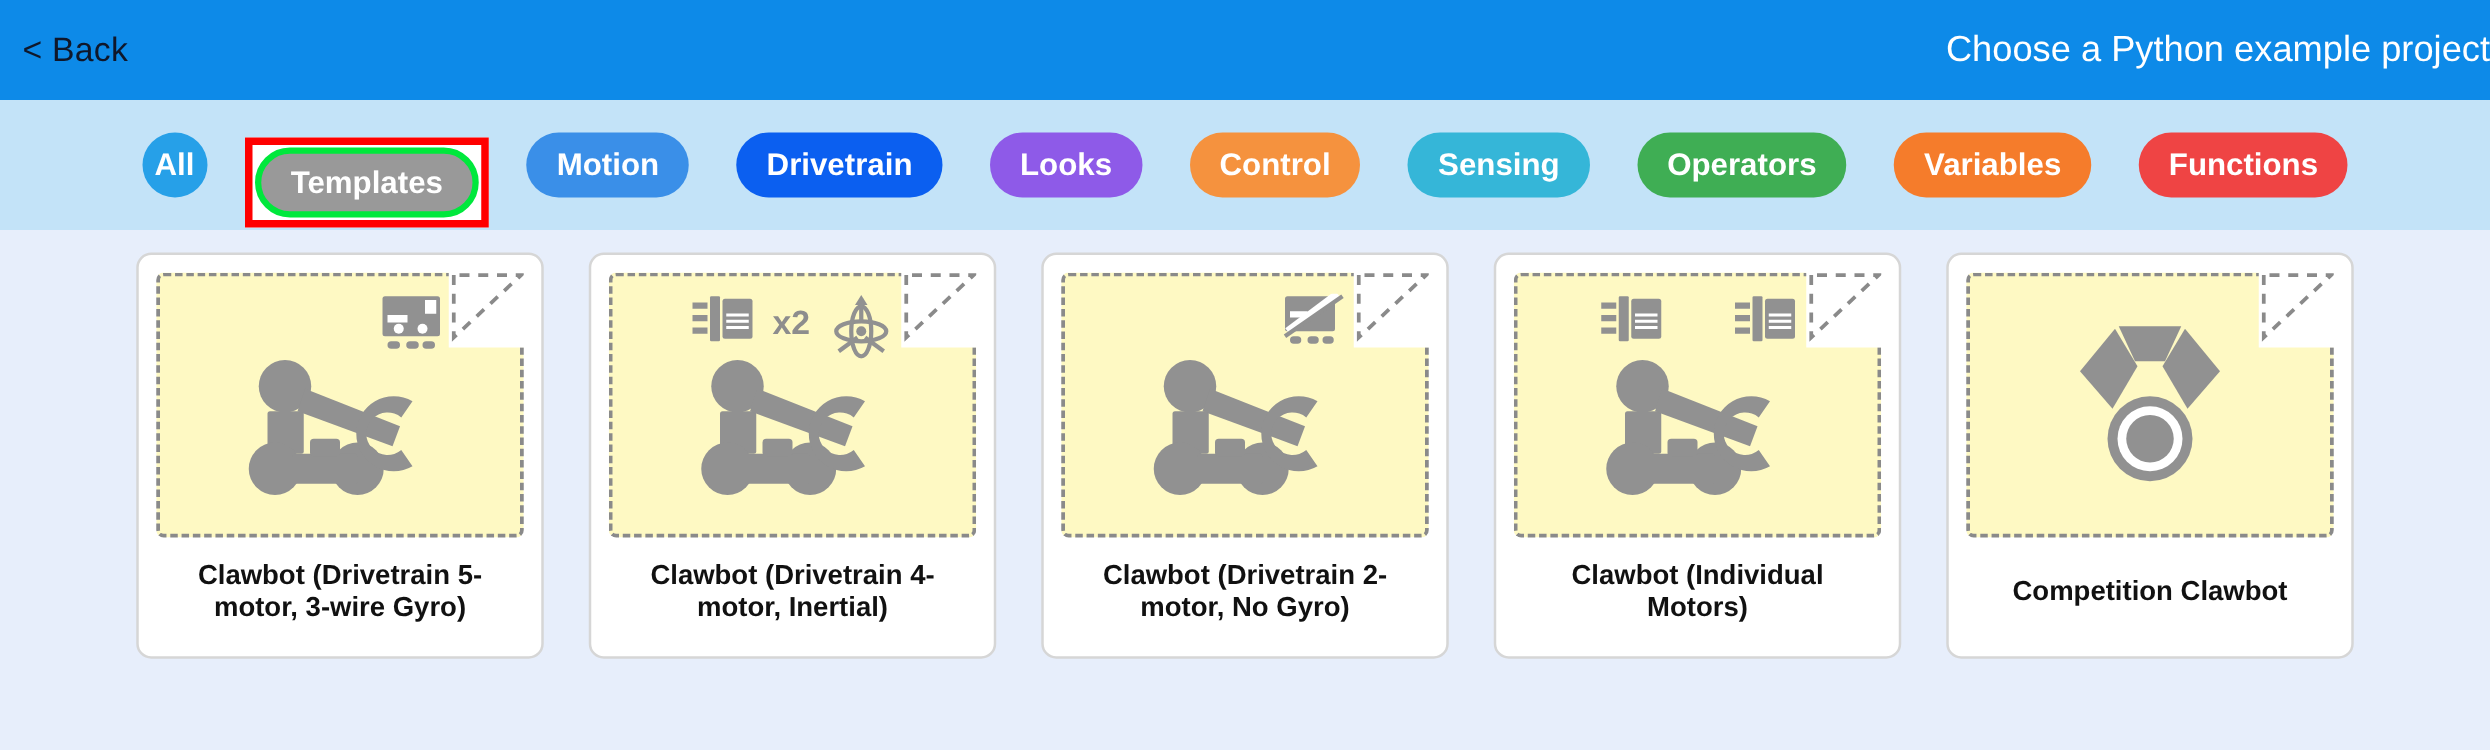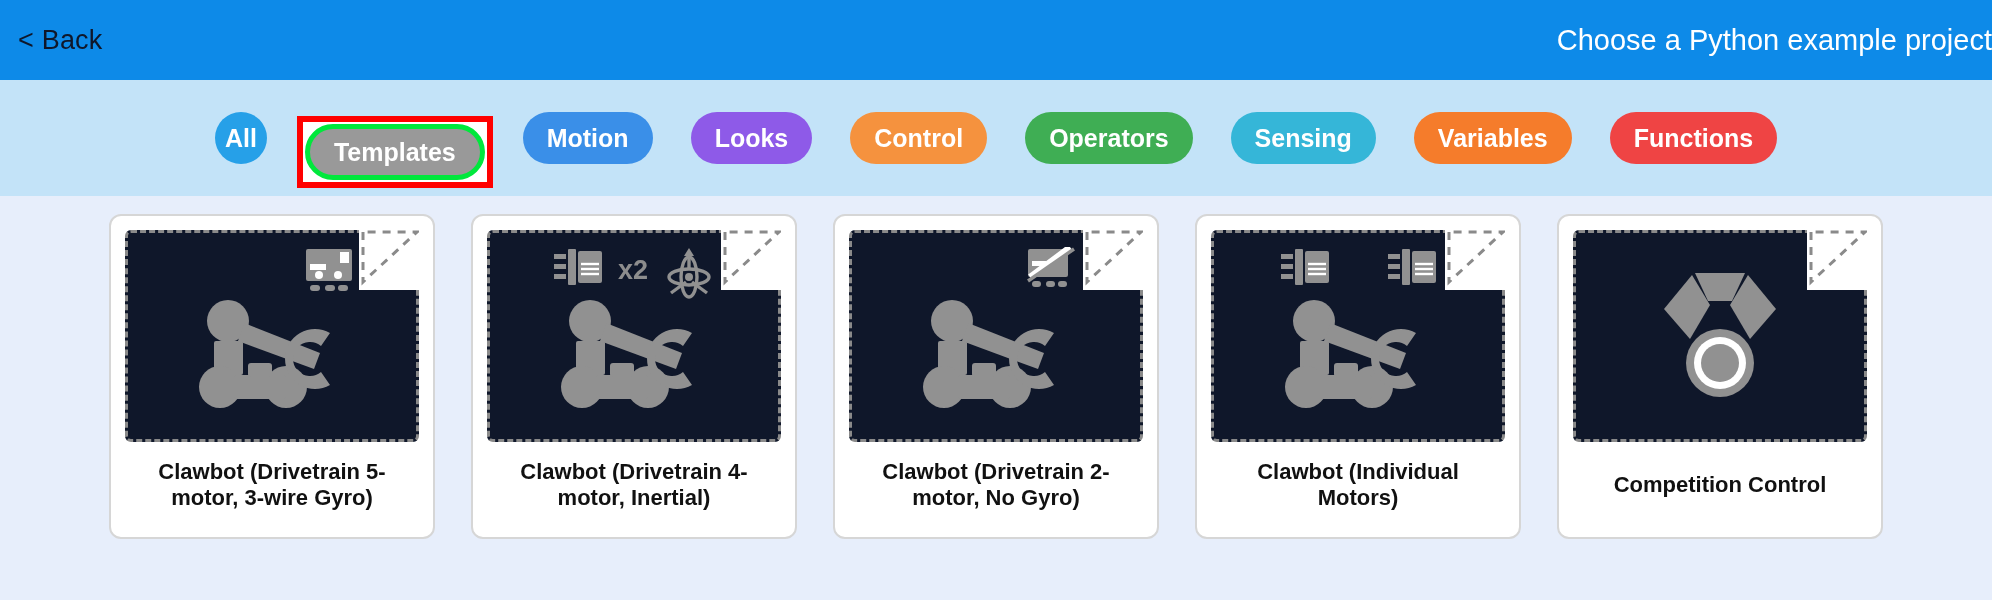--- a/index.html
+++ b/index.html
@@ -34,21 +34,21 @@
     width: 100%;
     text-align: right;
     color: #ffffff;
     font-size: 29px;
     font-weight: 400;
     line-height: 1;
   }
 
   
   .chipbar {
-    height: 116px;
+    height: 104px;
     background: #c3e3f8;
     display: flex;
     align-items: center;
     justify-content: center;
     gap: 22px;
     padding: 0 20px;
     position: relative;
     text-align: right;
   }
   .chip {
@@ -109,21 +109,21 @@
     display: flex;
     flex-direction: column;
     cursor: pointer;
   }
   .card-thumb {
     position: relative;
     flex: 0 0 212px;
     height: 212px;
     border: 3px dashed #8a8a8a;
     border-radius: 6px;
-    background: #0f172a;
+    background: #fef9c3;
   }
   
   .fold-mask {
     position: absolute;
     top: -5px; right: -5px;
     width: 62px; height: 62px;
     background: #ffffff;
   }
   .fold {
     position: absolute;
@@ -184,30 +184,33 @@
     <div class="chip-wrap">
       <div class="chip round" style="background: rgb(38, 160, 232);">All</div>
     </div>
     <div class="chip-wrap selected" style="border-color: rgb(255, 0, 0);">
       <div class="chip selected-chip" style="background: rgb(153, 153, 153); border-color: rgb(0, 232, 60);">Templates</div>
     </div>
     <div class="chip-wrap">
       <div class="chip" style="background: rgb(58, 143, 232);">Motion</div>
     </div>
     <div class="chip-wrap">
+      <div class="chip" style="background: rgb(11, 95, 240);">Drivetrain</div>
+    </div>
+    <div class="chip-wrap">
       <div class="chip" style="background: rgb(142, 90, 232);">Looks</div>
     </div>
     <div class="chip-wrap">
       <div class="chip" style="background: rgb(245, 146, 62);">Control</div>
     </div>
     <div class="chip-wrap">
+      <div class="chip" style="background: rgb(53, 182, 216);">Sensing</div>
+    </div>
+    <div class="chip-wrap">
       <div class="chip" style="background: rgb(63, 174, 84);">Operators</div>
-    </div>
-    <div class="chip-wrap">
-      <div class="chip" style="background: rgb(53, 182, 216);">Sensing</div>
     </div>
     <div class="chip-wrap">
       <div class="chip" style="background: rgb(245, 124, 43);">Variables</div>
     </div>
     <div class="chip-wrap">
       <div class="chip" style="background: #ef4444;">Functions</div>
     </div>
   </div>
 
 <div class="content" id="cardgrid">
@@ -418,15 +421,15 @@
     </g>
     <circle cx="66" cy="92" r="26" fill="#ffffff"></circle>
     <circle cx="66" cy="92" r="19" fill="#919191"></circle>
   </svg>
         </div>
         <div class="fold-mask"></div>
         <div class="fold"><svg width="58" height="58" viewBox="0 0 58 58">
       <path d="M2 2 L2 52 L56 2 Z" fill="none" stroke="#8a8a8a" stroke-width="3" stroke-dasharray="8 7" stroke-linecap="butt"></path>
     </svg></div>
       </div>
-      <div class="card-label">Competition Control</div>
+      <div class="card-label">Competition Clawbot</div>
     </div>
   </div>
 
 </body></html>

